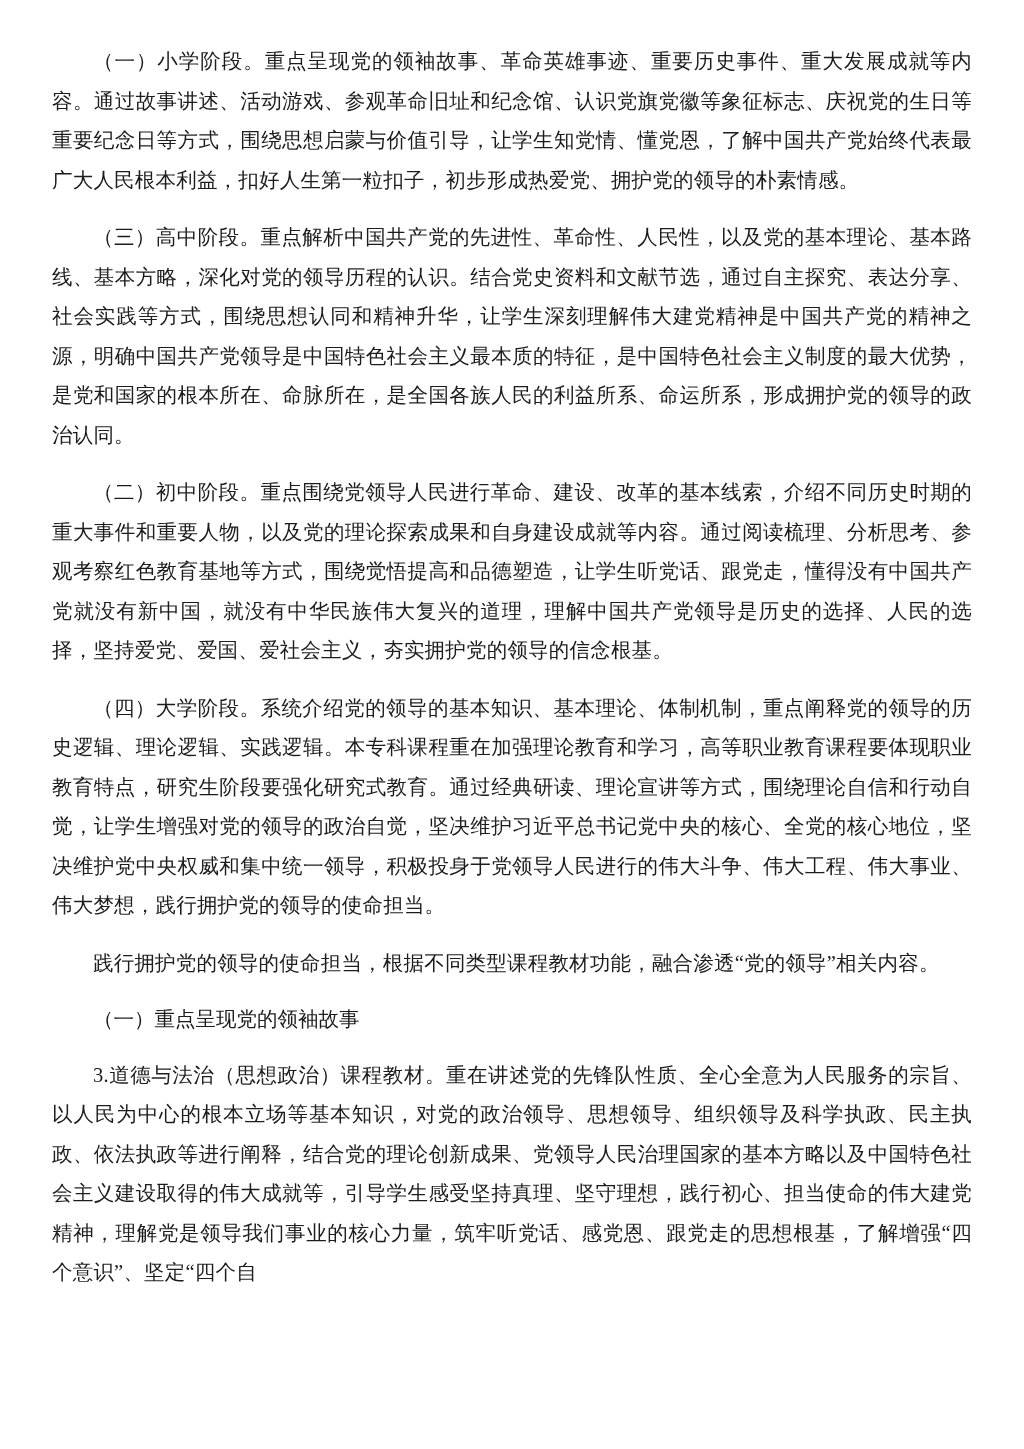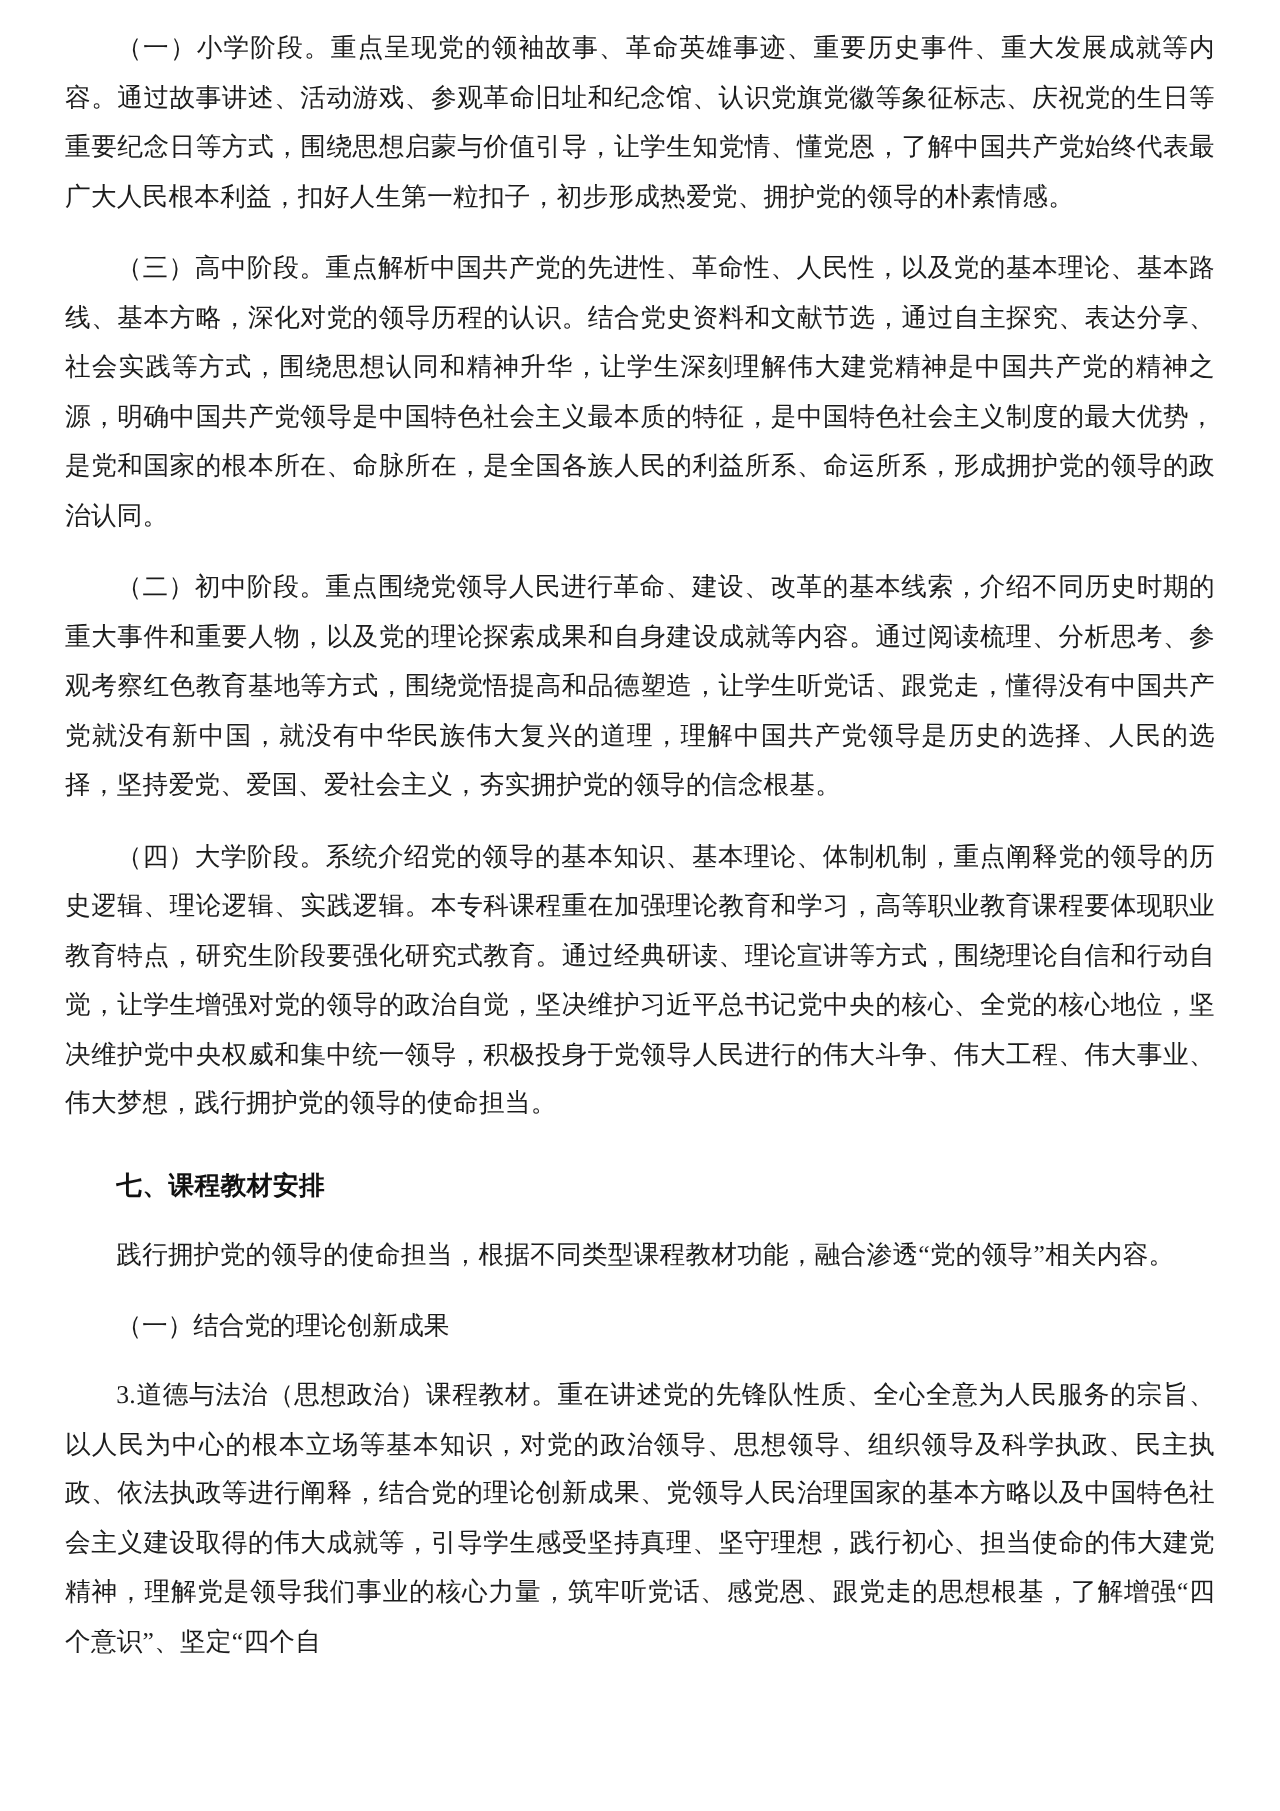--- a/index.html
+++ b/index.html
@@ -11,21 +11,21 @@
     width: 1024px;
     height: 1449px;
     font-family: "Liberation Serif", "DejaVu Serif", serif;
     color: #1a1a1a;
     overflow: hidden;
   }
   .page {
     width: 1024px;
     height: 1449px;
     box-sizing: border-box;
-    padding: 20px 52px 0 52px;
+    padding: 42px 52px 0 52px;
     position: relative;
     border-radius: 12px;
   }
   .para {
     font-size: 20.5px;
     line-height: 39.5px;
     text-align: justify;
     text-justify: inter-ideograph;
     text-indent: 2em;
     margin: 0 0 18px 0;
@@ -58,22 +58,21 @@
 <div class="page">
 
   <p class="para">（一）小学阶段。重点呈现党的领袖故事、革命英雄事迹、重要历史事件、重大发展成就等内容。通过故事讲述、活动游戏、参观革命旧址和纪念馆、认识党旗党徽等象征标志、庆祝党的生日等重要纪念日等方式，围绕思想启蒙与价值引导，让学生知党情、懂党恩，了解中国共产党始终代表最广大人民根本利益，扣好人生第一粒扣子，初步形成热爱党、拥护党的领导的朴素情感。</p>
 
   <p class="para">（三）高中阶段。重点解析中国共产党的先进性、革命性、人民性，以及党的基本理论、基本路线、基本方略，深化对党的领导历程的认识。结合党史资料和文献节选，通过自主探究、表达分享、社会实践等方式，围绕思想认同和精神升华，让学生深刻理解伟大建党精神是中国共产党的精神之源，明确中国共产党领导是中国特色社会主义最本质的特征，是中国特色社会主义制度的最大优势，是党和国家的根本所在、命脉所在，是全国各族人民的利益所系、命运所系，形成拥护党的领导的政治认同。</p>
 
   <p class="para">（二）初中阶段。重点围绕党领导人民进行革命、建设、改革的基本线索，介绍不同历史时期的重大事件和重要人物，以及党的理论探索成果和自身建设成就等内容。通过阅读梳理、分析思考、参观考察红色教育基地等方式，围绕觉悟提高和品德塑造，让学生听党话、跟党走，懂得没有中国共产党就没有新中国，就没有中华民族伟大复兴的道理，理解中国共产党领导是历史的选择、人民的选择，坚持爱党、爱国、爱社会主义，夯实拥护党的领导的信念根基。</p>
 
   <p class="para">（四）大学阶段。系统介绍党的领导的基本知识、基本理论、体制机制，重点阐释党的领导的历史逻辑、理论逻辑、实践逻辑。本专科课程重在加强理论教育和学习，高等职业教育课程要体现职业教育特点，研究生阶段要强化研究式教育。通过经典研读、理论宣讲等方式，围绕理论自信和行动自觉，让学生增强对党的领导的政治自觉，坚决维护习近平总书记党中央的核心、全党的核心地位，坚决维护党中央权威和集中统一领导，积极投身于党领导人民进行的伟大斗争、伟大工程、伟大事业、伟大梦想，践行拥护党的领导的使命担当。</p>
 
-  <h2 class="heading">七、课程教材安排</h2>
 
   <p class="para tight">践行拥护党的领导的使命担当，根据不同类型课程教材功能，融合渗透“党的领导”相关内容。</p>
 
-  <p class="sub-label">（一）结合党的理论创新成果</p>
+  <p class="sub-label">（一）重点呈现党的领袖故事</p>
 
 
   <p class="para">3.道德与法治（思想政治）课程教材。重在讲述党的先锋队性质、全心全意为人民服务的宗旨、以人民为中心的根本立场等基本知识，对党的政治领导、思想领导、组织领导及科学执政、民主执政、依法执政等进行阐释，结合党的理论创新成果、党领导人民治理国家的基本方略以及中国特色社会主义建设取得的伟大成就等，引导学生感受坚持真理、坚守理想，践行初心、担当使命的伟大建党精神，理解党是领导我们事业的核心力量，筑牢听党话、感党恩、跟党走的思想根基，了解增强“四个意识”、坚定“四个自</p>
 
 </div>
 
 </body></html>

